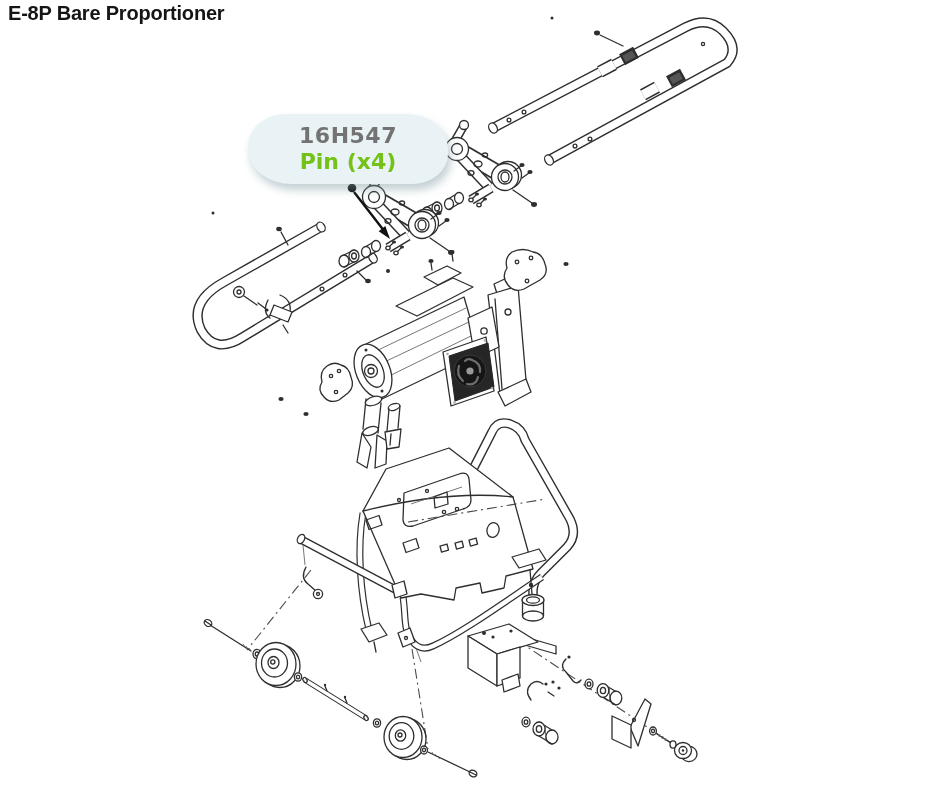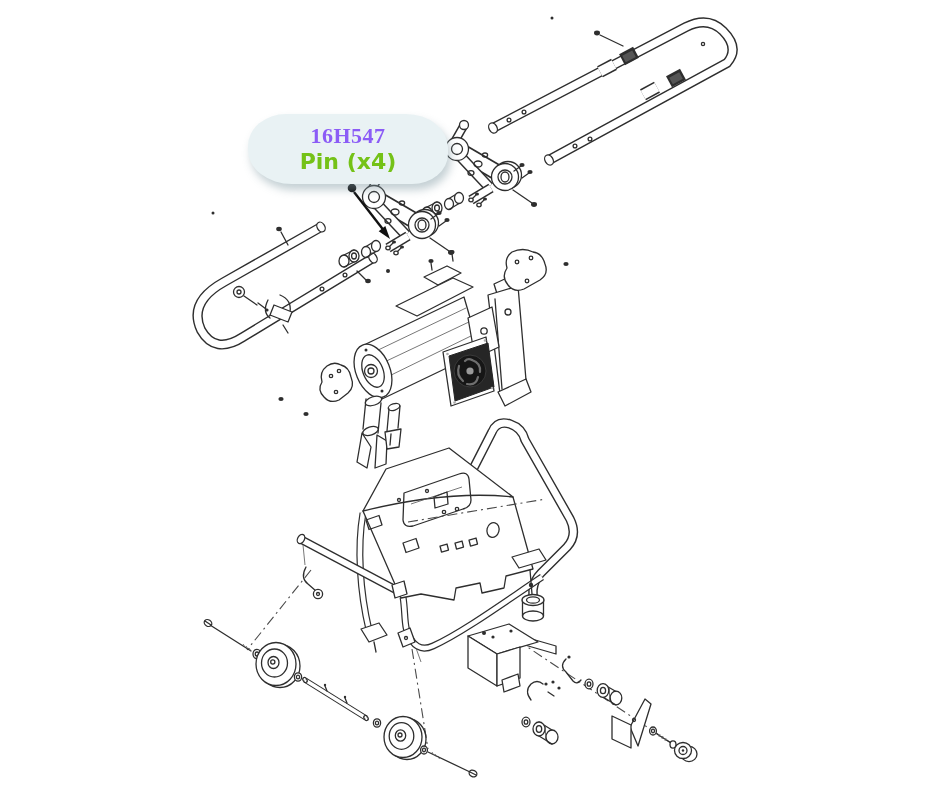--- a/index.html
+++ b/index.html
@@ -24,20 +24,21 @@
   .callout .pn{font-family:"DejaVu Sans",sans-serif;font-weight:bold;font-size:22px;
                color:#2a3a85;letter-spacing:.5px;line-height:1.1;}
   .callout .pl{font-family:"DejaVu Sans",sans-serif;font-weight:bold;font-size:22px;
                color:#74c217;line-height:1.1;}
 </style>
 </head>
 <body>
 
 <div class="stage">
 
+  <div class="title">E-8P Bare Proportioner</div>
 
   <svg class="art" width="940" height="788" viewBox="0 0 940 788">
     <defs>
 
       <g id="clampBracket">
 
         <g>
           <ellipse cx="-56" cy="27" rx="4.5" ry="5.5" class="f"></ellipse>
           <path d="M-46,15.5 L-56,21.5 M-46,26.5 L-56,32.5" class="s"></path>
           <ellipse cx="-46" cy="21" rx="4.5" ry="5.5" class="f"></ellipse>
@@ -382,17 +383,17 @@
     <circle cx="213" cy="213" r="1.5" class="d"></circle>
 
     <g>
       <circle cx="352" cy="188" r="4.3" fill="#111"></circle>
       <path d="M354,192 L385,232" stroke="#111" stroke-width="2.4" fill="none"></path>
       <polygon points="390,239 378.7,231.3 385.3,226.1" fill="#111"></polygon>
     </g>
   </svg>
 
   <div class="callout" style="background: rgb(233, 242, 244);">
-    <div class="pn" style="color: #8b5cf6; font-family: Liberation Serif, serif;">16H547</div>
+    <div class="pn" style="color: #737373;">16H547</div>
     <div class="pl" style="color: rgb(116, 194, 23);">Pin (x4)</div>
   </div>
 
 </div>
 
 </body></html>

